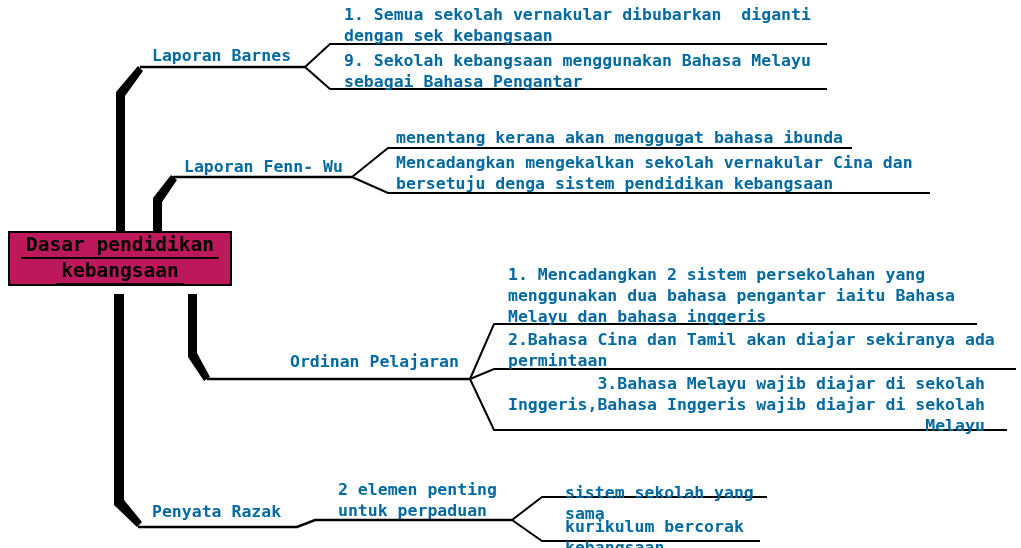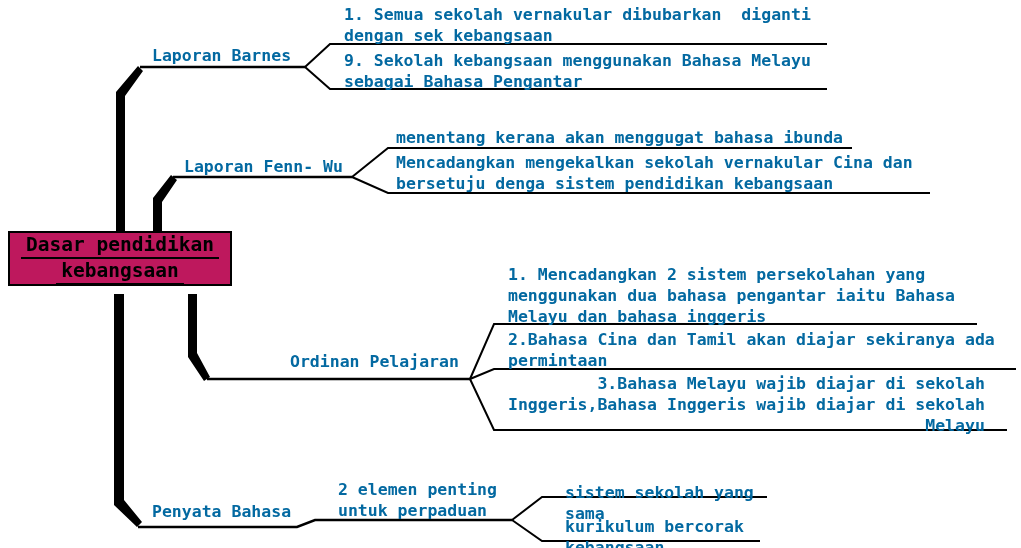--- a/index.html
+++ b/index.html
@@ -73,21 +73,21 @@
   </svg>
 
   <div id="root-box">
     <span class="root-line">Dasar pendidikan</span>
     <span class="root-line">kebangsaan</span>
   </div>
 
   <div class="node-text" style="left:152px;top:45px;">Laporan Barnes</div>
   <div class="node-text" style="left:184px;top:156px;">Laporan Fenn- Wu</div>
   <div class="node-text" style="left:290px;top:351px;">Ordinan Pelajaran</div>
-  <div class="node-text" style="left:152px;top:501px;">Penyata Bahasa</div>
+  <div class="node-text" style="left:152px;top:501px;">Penyata Razak</div>
   <div class="node-text" style="left:338px;top:479px;">2 elemen penting
 untuk perpaduan</div>
 
   <div class="node-text" style="left:344px;top:4px;">1. Semua sekolah vernakular dibubarkan  diganti
 dengan sek kebangsaan</div>
   <div class="node-text" style="left:344px;top:50px;">9. Sekolah kebangsaan menggunakan Bahasa Melayu
 sebagai Bahasa Pengantar</div>
 
   <div class="node-text" style="left:396px;top:127px;">menentang kerana akan menggugat bahasa ibunda</div>
   <div class="node-text" style="left:396px;top:152px;">Mencadangkan mengekalkan sekolah vernakular Cina dan

